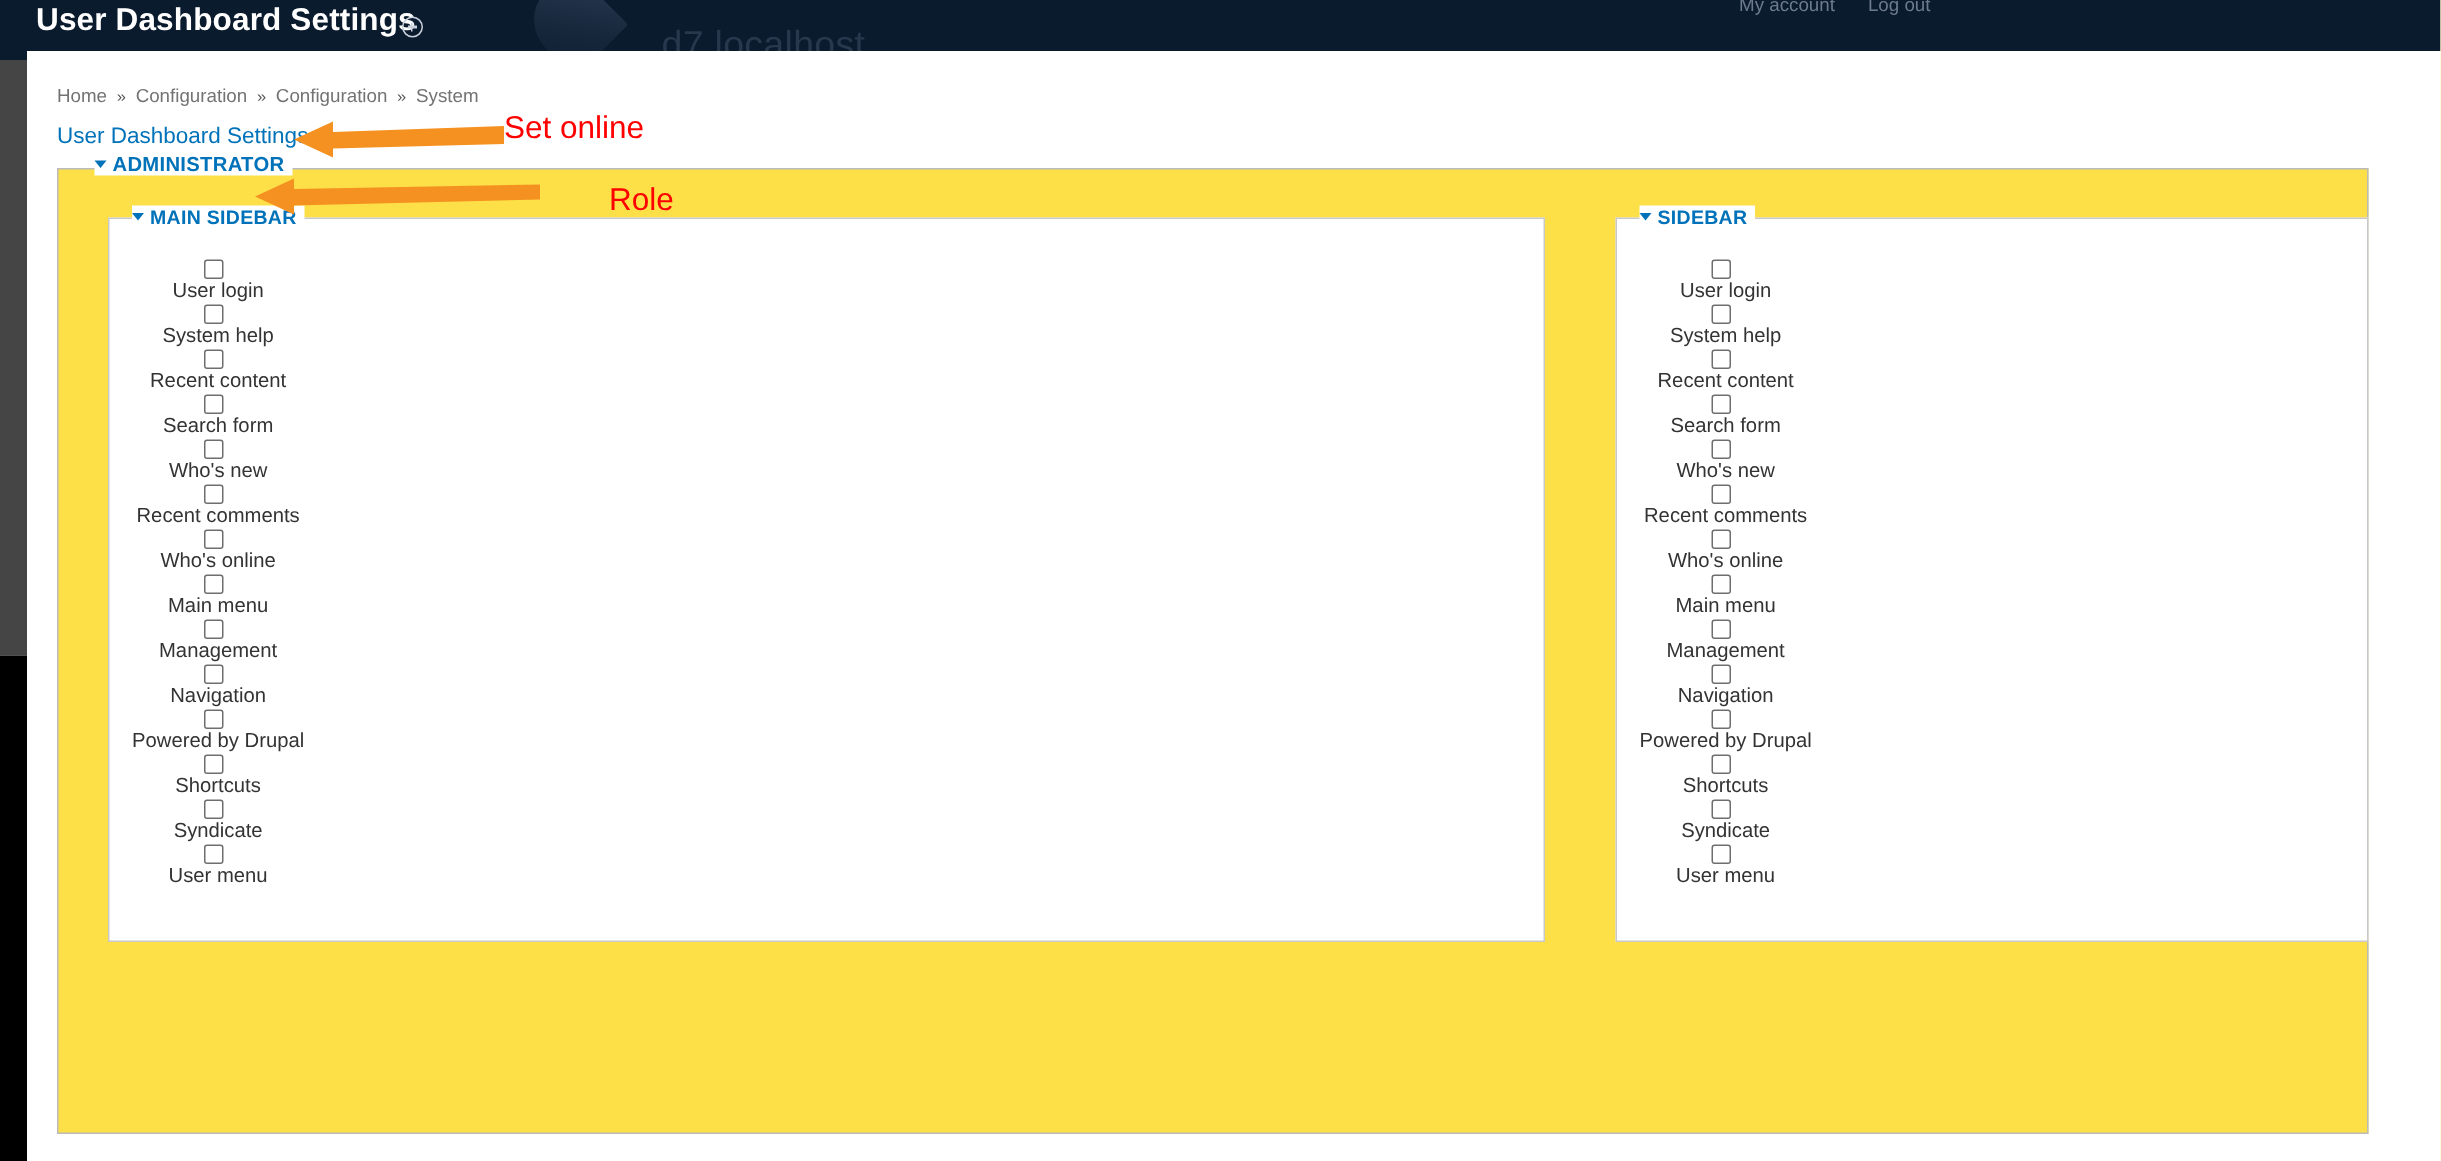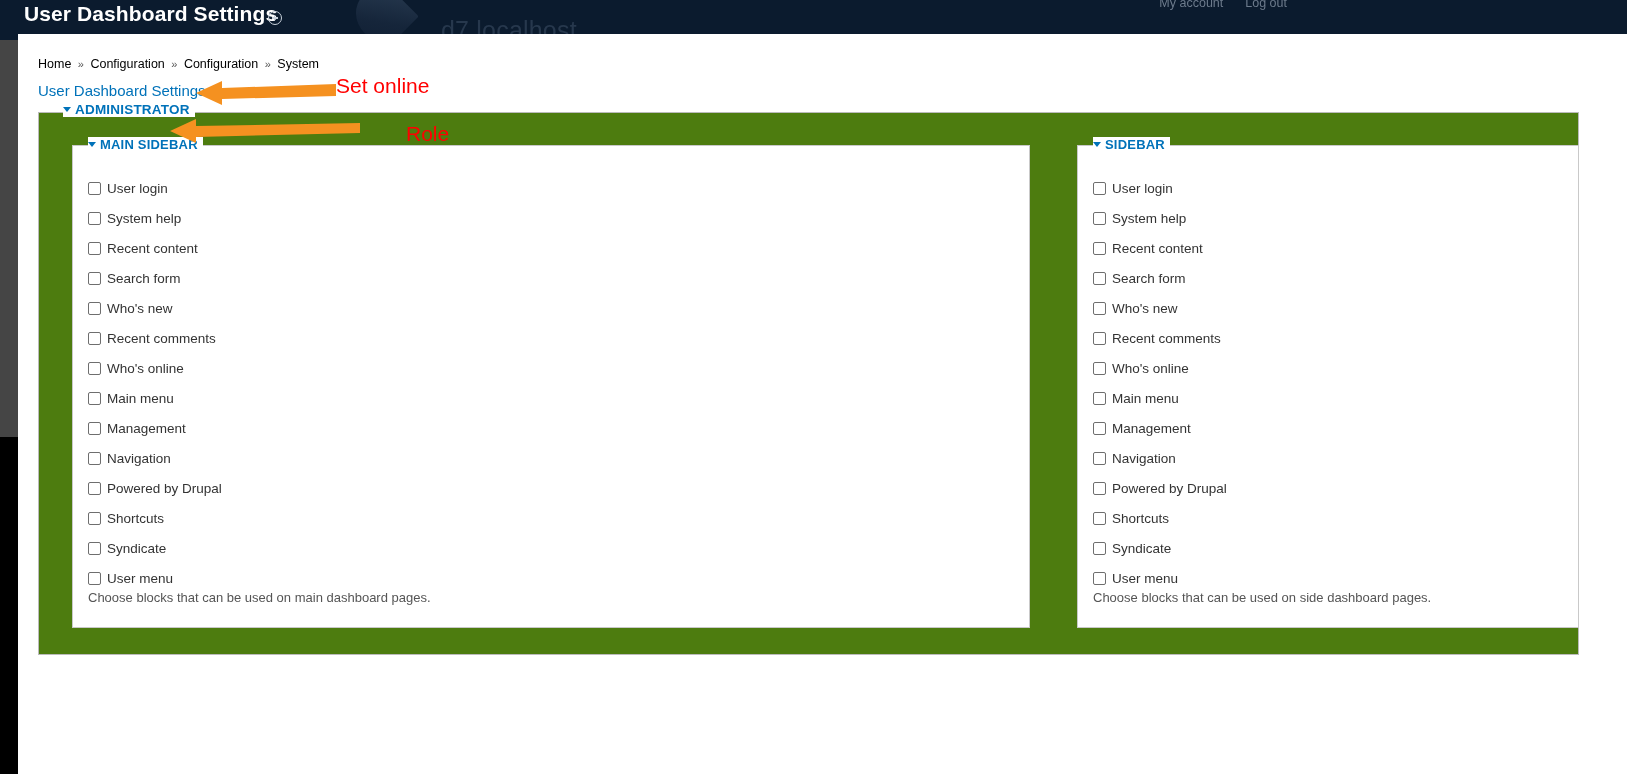--- a/index.html
+++ b/index.html
@@ -109,21 +109,21 @@
 
   
   #breadcrumb {
     position: absolute;
     left: 20px;
     top: 23px;
     font-size: 12.5px;
     color: #0072b9;
     white-space: nowrap;
   }
-  #breadcrumb a { color: #000000; text-decoration: none; }
+  #breadcrumb a { color: #737373; text-decoration: none; }
   #breadcrumb .sep { color: #555; margin: 0 3px; font-size: 11px; }
 
   #page-heading {
     position: absolute;
     left: 20px;
     top: 48px;
     font-size: 15px;
     color: #0072b9;
     white-space: nowrap;
   }
@@ -140,23 +140,23 @@
   #anno-role-text     { left: 362px; top: 122px; margin-left: 44px; }
   #anno-setblock-arrow { left: 196px; top: 80px; }
   #anno-role-arrow     { left: 170px; top: 118px; }
 
   
   #role-fieldset {
     position: absolute;
     left: 20px;
     top: 78px;
     width: 1541px;
-    height: 543px;
+    height: 644px;
     border: 1px solid #bbbbbb;
-    background: #4d7c0f;
+    background: #fde047;
     box-sizing: border-box;
   }
   .fieldset-legend {
     position: absolute;
     top: -0px;
     left: 0px;
     font-size: 13px;
     font-weight: bold;
     color: #0072b9;
     letter-spacing: .2px;
@@ -207,20 +207,21 @@
 
   .checklist {
     position: absolute;
     left: 15px;
     top: 27px;
   }
   .check-row {
     display: flex;
     align-items: center;
     height: 30px;
+    flex-direction: column;
   }
   .check-row input[type=checkbox] {
     width: 13px;
     height: 13px;
     margin: 0 6px 0 0;
     -webkit-appearance: none;
     appearance: none;
     border: 1px solid #6e6e6e;
     border-radius: 2px;
     background: #ffffff;
@@ -351,21 +352,20 @@
           </div>
         <div class="check-row">
             <input type="checkbox" style="">
             <label>Syndicate</label>
           </div>
         <div class="check-row">
             <input type="checkbox" style="">
             <label>User menu</label>
           </div>
       </div>
-      <div class="col-desc">Choose blocks that can be used on main dashboard pages.</div>
     </div>
 
     <div class="col-fieldset" id="col-sidebar">
       <div class="col-legend">
         <span class="tri"></span><span>SIDEBAR</span>
       </div>
       <div class="checklist">
         <div class="check-row">
             <input type="checkbox" style="">
             <label>User login</label>
@@ -416,21 +416,20 @@
           </div>
         <div class="check-row">
             <input type="checkbox" style="">
             <label>Syndicate</label>
           </div>
         <div class="check-row">
             <input type="checkbox" style="">
             <label>User menu</label>
           </div>
       </div>
-      <div class="col-desc">Choose blocks that can be used on side dashboard pages.</div>
     </div>
   </div>
 
 </div>
 
 <div class="anno anno-text" id="anno-setblock-text">Set online</div>
 <div class="anno anno-text" id="anno-role-text">Role</div>
 
 <svg class="anno" id="anno-setblock-arrow" width="140" height="26" viewBox="0 0 140 26">
   <polygon points="0,13 26,1 26,8 140,4 140,16 26,19 26,25" fill="#f59120"></polygon>

